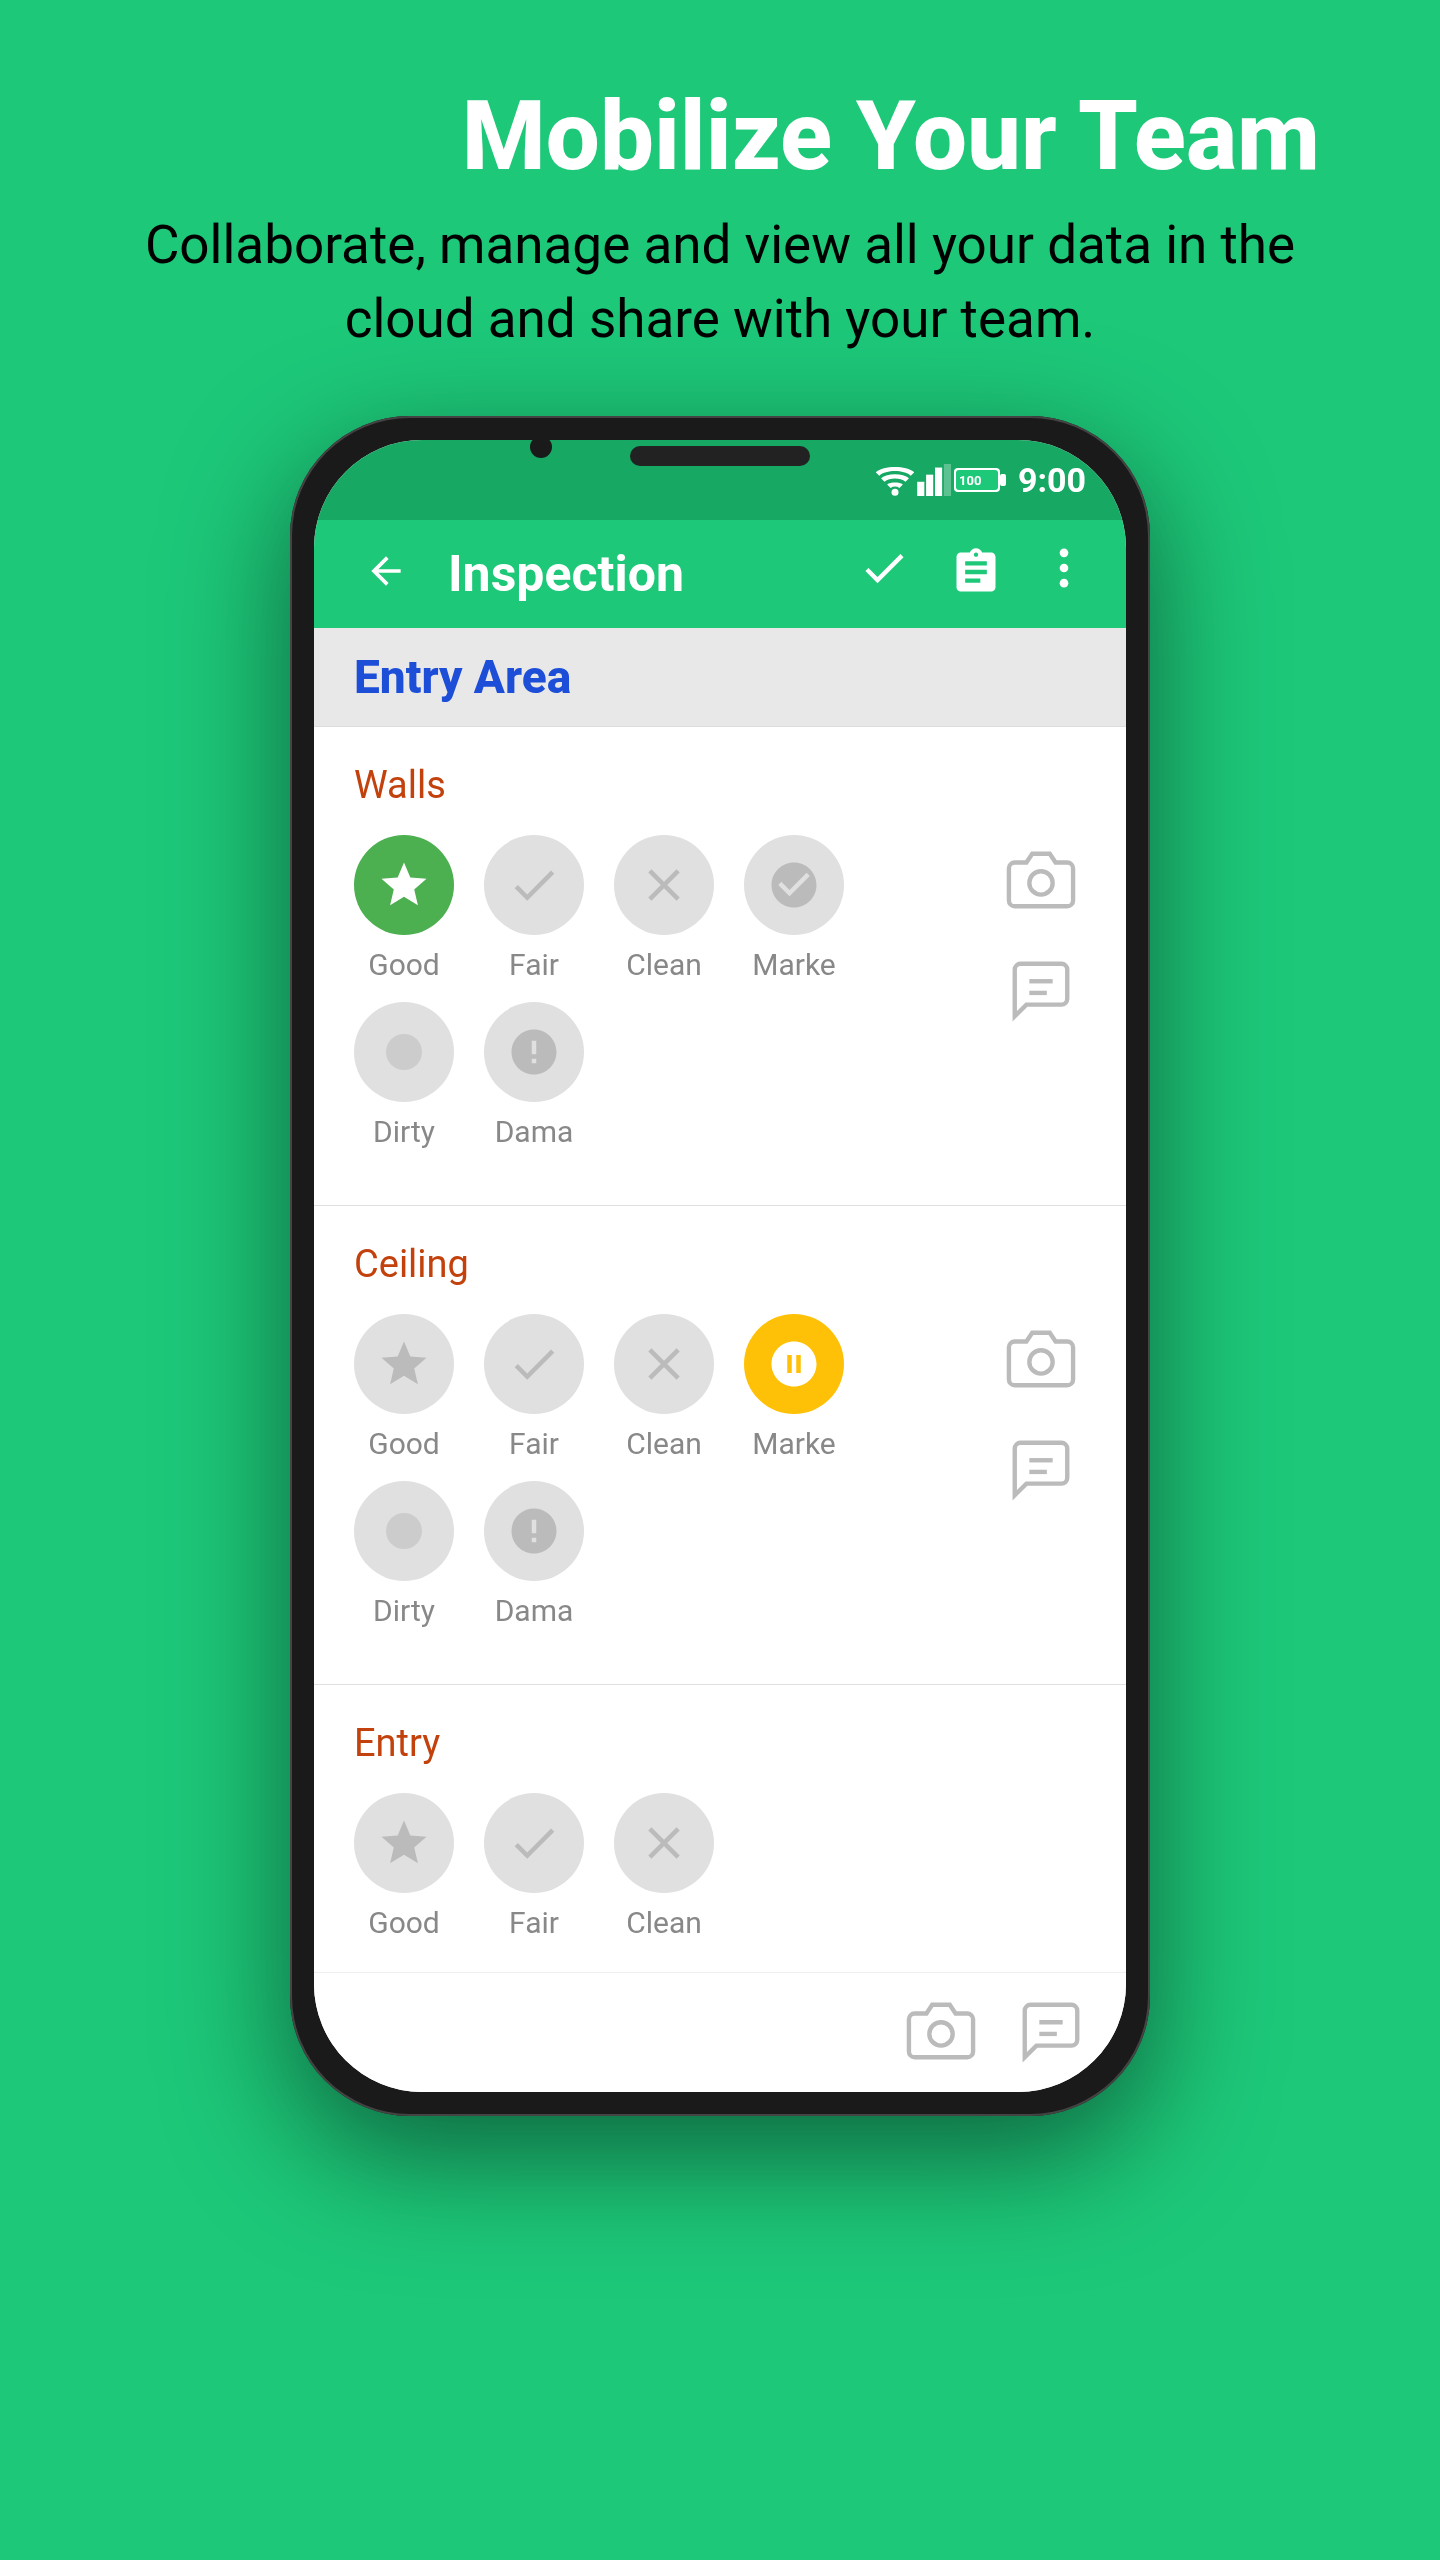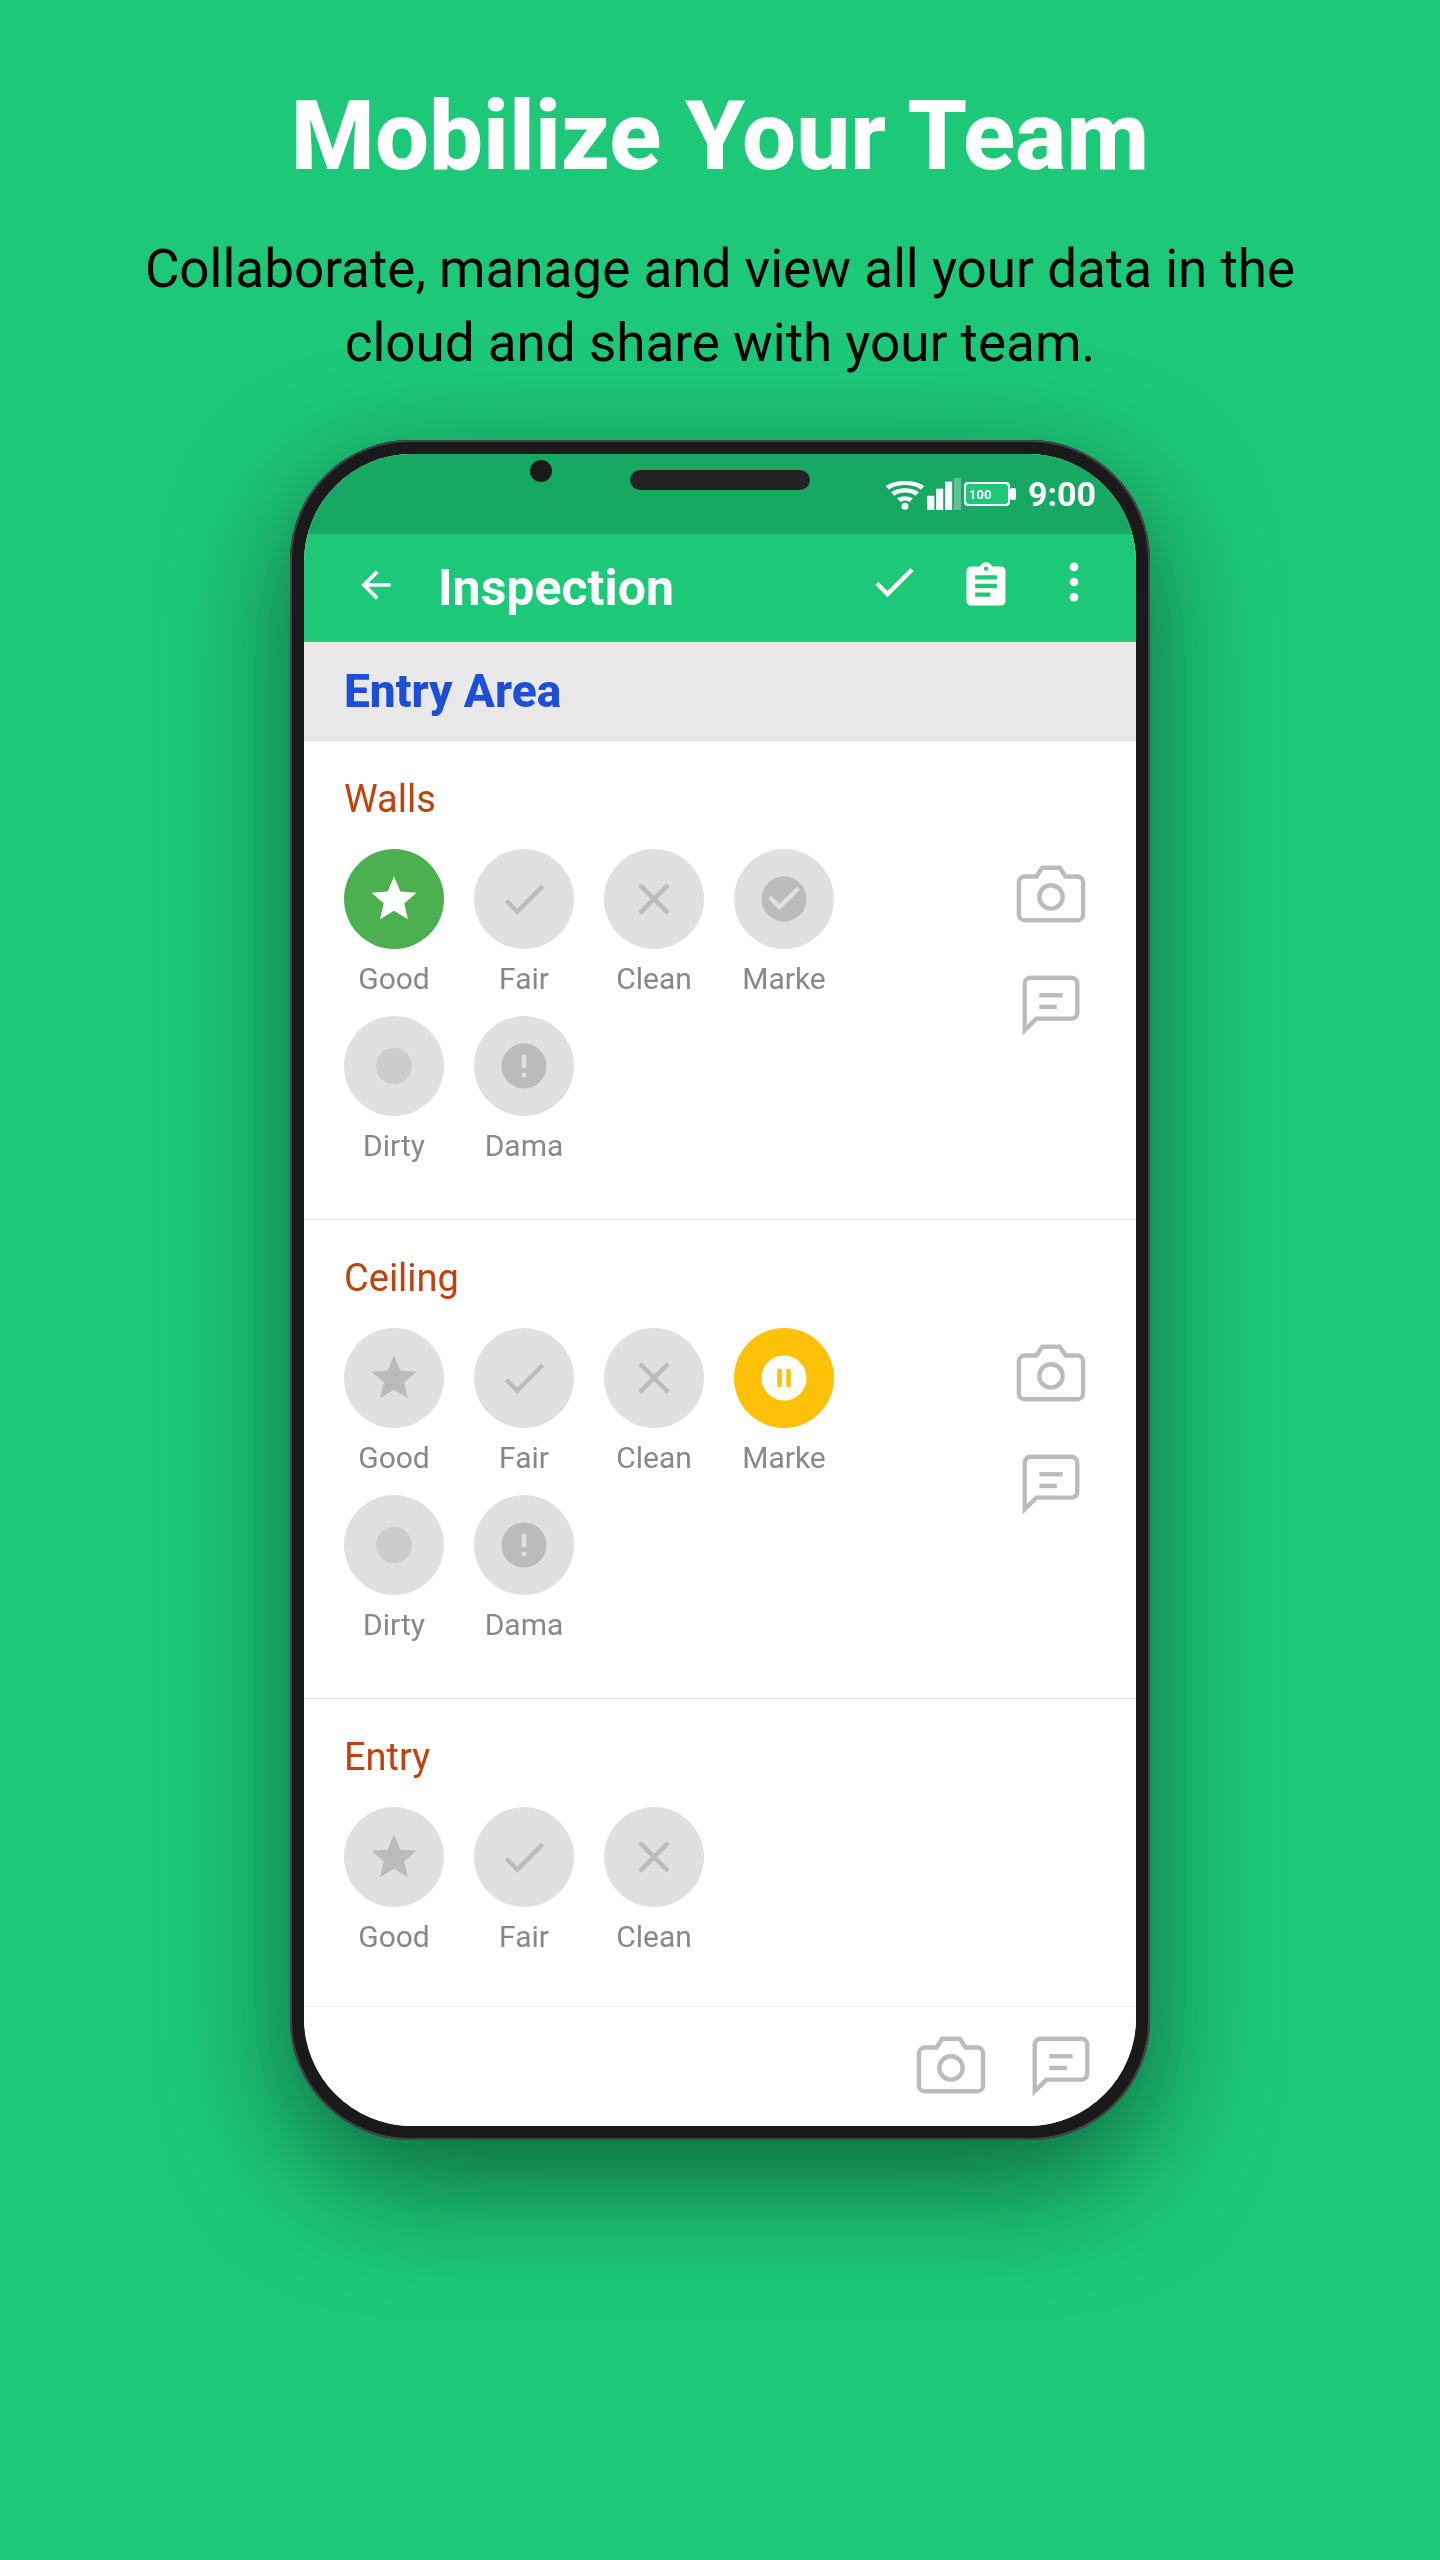--- a/index.html
+++ b/index.html
@@ -17,22 +17,23 @@
 
     .header-text {
       text-align: center;
       padding: 80px 120px 60px;
       color: white;
     }
 
     .header-title {
       font-size: 96px;
       font-weight: 800;
-      margin-bottom: 40px;
+      margin-bottom: 16px;
       color: white;
+      text-align: right;
     }
 
     .header-subtitle {
       font-size: 53px;
       font-weight: 400;
       line-height: 1.4;
       color: #000000;
     }
 
     .phone-wrapper {
@@ -43,21 +44,21 @@
 
     .phone-outer {
       position: absolute;
       top: 0;
       left: 50%;
       transform: translateX(-50%);
       width: 860px;
       height: 1700px;
       background: #1a1a1a;
       border-radius: 120px;
-      padding: 14px;
+      padding: 24px;
       box-shadow: 0 40px 120px rgba(0,0,0,0.5), inset 0 0 0 2px #444;
     }
 
     .phone-inner {
       width: 100%;
       height: 100%;
       background: #f5f5f5;
       border-radius: 108px;
       overflow: hidden;
       display: flex;

